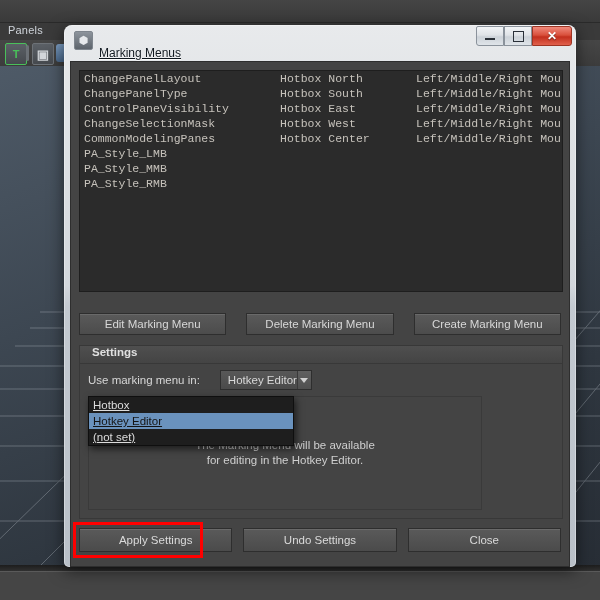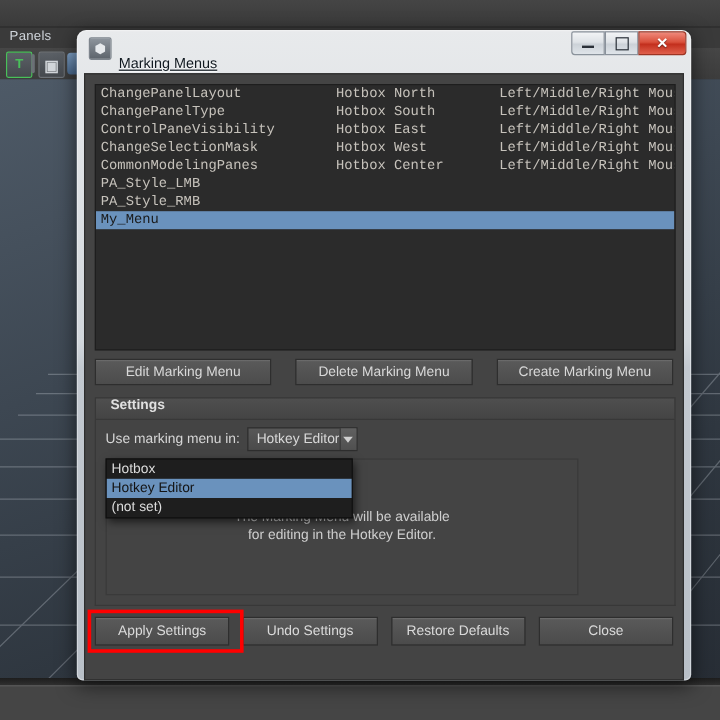--- a/index.html
+++ b/index.html
@@ -174,21 +174,21 @@
     color: #1a1a1a;
   }
   .mr-name { width: 196px; overflow: hidden; }
   .mr-pos  { width: 136px; overflow: hidden; }
   .mr-key  { flex: 1; overflow: hidden; }
 
   
   #menu-actions {
     display: flex;
     gap: 20px;
-    margin-top: 7px;
+    margin-top: 21px;
   }
   .mbtn {
     flex: 1;
     height: 22px;
     background: linear-gradient(#5a5a5a, #4c4c4c);
     border: 1px solid #2e2e2e;
     box-shadow: inset 0 1px 0 rgba(255,255,255,.10);
     color: #d8d8d8;
     font-size: 11.5px;
     display: flex; align-items: center; justify-content: center;
@@ -218,21 +218,21 @@
     box-sizing: border-box;
     padding: 6px 8px;
   }
   #combo-row {
     display: flex; align-items: center;
     height: 20px;
     position: relative;
     z-index: 5;
   }
   #combo-label {
-    font-size: 11.5px; color: #d6d6d6; margin-right: 6px;
+    font-size: 11.5px; color: #d6d6d6; margin-right: 20px;
   }
   #combo-box {
     position: relative;
     display: flex; align-items: center;
     width: 92px; height: 20px;
     background: linear-gradient(#585858, #4a4a4a);
     border: 1px solid #2e2e2e;
     box-sizing: border-box;
   }
   #combo-value {
@@ -261,20 +261,21 @@
     box-sizing: border-box;
     z-index: 30;
     box-shadow: 2px 3px 7px rgba(0,0,0,.6);
   }
   .dd-item {
     height: 16px; line-height: 16px;
     font-size: 11.5px;
     color: #dcdcdc;
     padding-left: 4px;
     white-space: nowrap;
+    text-decoration: underline;
   }
   .dd-item.selected {
     background: #6a92bd;
     color: #141414;
   }
 
   
   #info-box {
     position: absolute;
     left: 8px; top: 32px;
@@ -409,26 +410,26 @@
           <span class="mr-name">CommonModelingPanes</span>
           <span class="mr-pos">Hotbox Center</span>
           <span class="mr-key">Left/Middle/Right Mouse Bu…</span>
         </div>
         <div class="menu-row">
           <span class="mr-name">PA_Style_LMB</span>
           <span class="mr-pos"></span>
           <span class="mr-key"></span>
         </div>
         <div class="menu-row">
-          <span class="mr-name">PA_Style_RMB</span>
+          <span class="mr-name">PA_Style_MMB</span>
           <span class="mr-pos"></span>
           <span class="mr-key"></span>
         </div>
-        <div class="menu-row selected">
-          <span class="mr-name">My_Menu</span>
+        <div class="menu-row">
+          <span class="mr-name">PA_Style_RMB</span>
           <span class="mr-pos"></span>
           <span class="mr-key"></span>
         </div>
       </div>
 
     <div id="menu-actions">
         <div class="mbtn">Edit Marking Menu</div>
         <div class="mbtn">Delete Marking Menu</div>
         <div class="mbtn">Create Marking Menu</div>
       </div>
@@ -458,19 +459,18 @@
             <div class="dd-item">(not set)</div>
           </div>
       </div>
 
     </div>
 
     <div id="bottom-actions">
 
     <div class="bbtn">Apply Settings</div>
         <div class="bbtn">Undo Settings</div>
-        <div class="bbtn">Restore Defaults</div>
         <div class="bbtn">Close</div>
         <div id="apply-highlight"></div>
       </div>
 
   </div>
 </div>
 
 </body></html>

